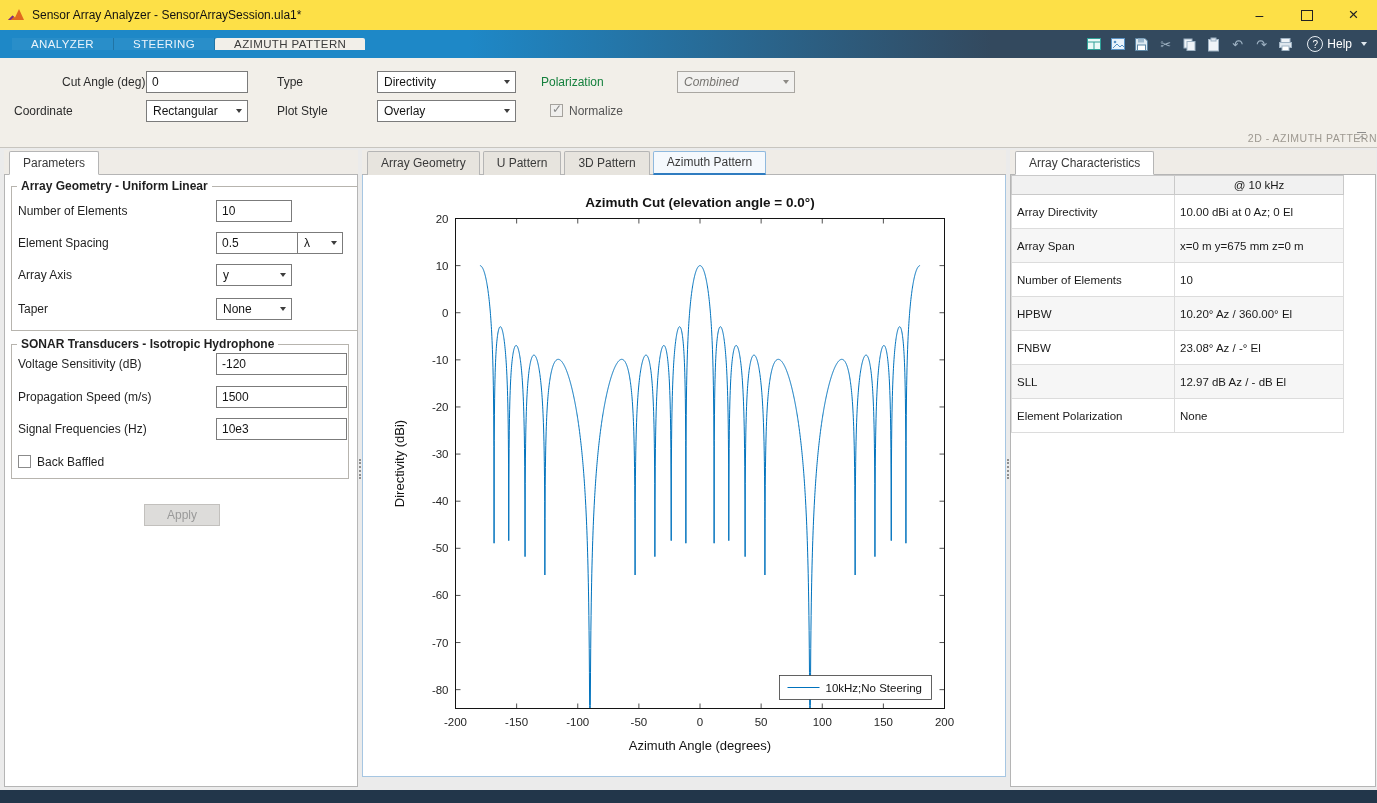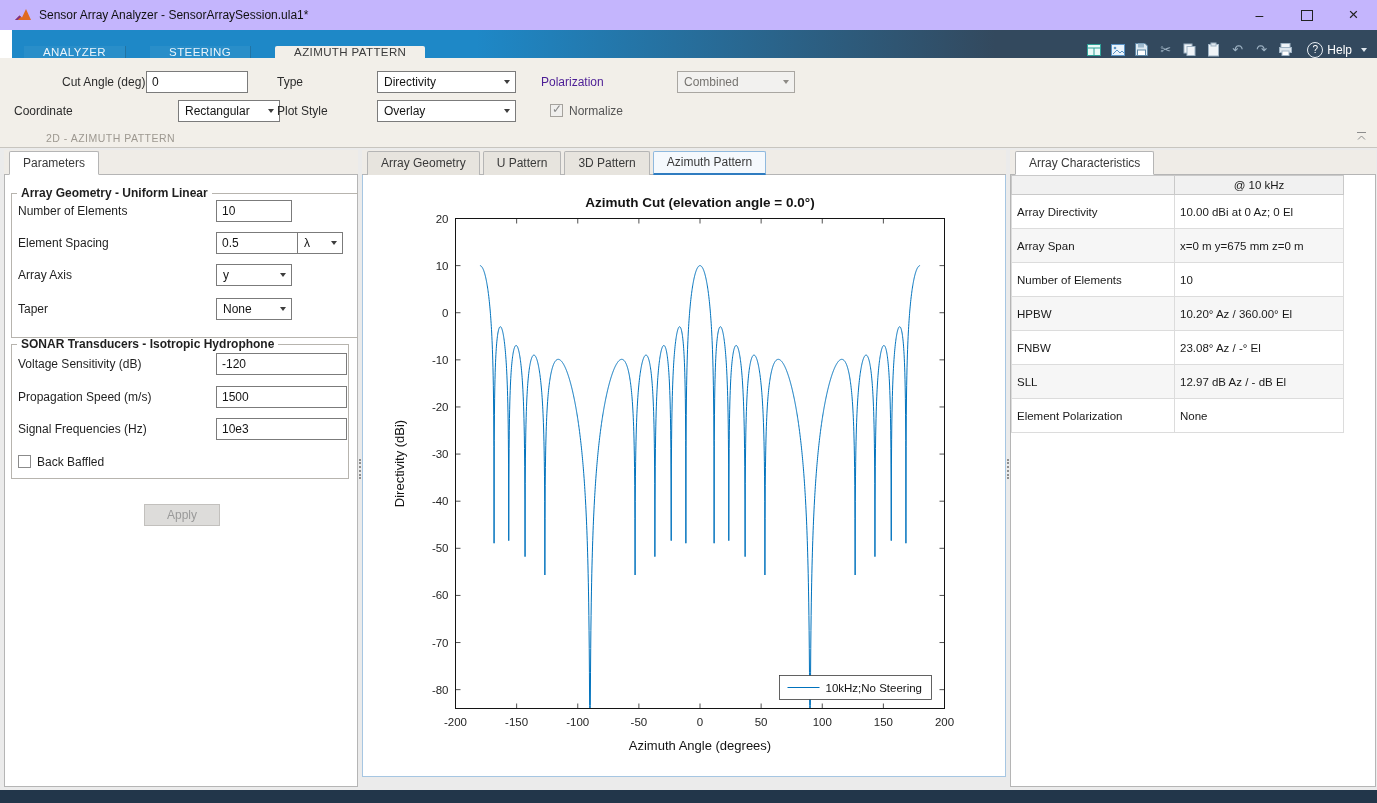--- a/index.html
+++ b/index.html
@@ -1,65 +1,65 @@
 <!DOCTYPE html>
 <html><head>
 <meta charset="utf-8">
 <style>
   html,body{margin:0;padding:0;}
   body{width:1377px;height:803px;position:relative;overflow:hidden;background:#fff;
        font-family:"Liberation Sans",sans-serif;font-size:12px;color:#1a1a1a;}
 
   
-  .titlebar{position:absolute;top:0;left:0;right:0;height:30px;background:#c4b5fd;
-            display:flex;align-items:center;padding-left:14px;box-sizing:border-box;}
+  .titlebar{position:absolute;top:0;left:0;right:0;height:30px;background:#fde047;
+            display:flex;align-items:center;padding-left:7px;box-sizing:border-box;}
   .titlebar .title{margin-left:7px;font-size:12px;color:#111;}
   .win-controls{margin-left:auto;display:flex;height:100%;}
   .win-btn{width:47px;height:100%;display:flex;align-items:center;justify-content:center;
            color:#222;font-size:14px;}
   .win-btn .max-box{width:10px;height:9px;border:1px solid #222;display:block;}
   .win-btn.close{font-size:17px;}
 
   
-  .tabbar{position:absolute;top:30px;left:12px;right:0;height:28px;
+  .tabbar{position:absolute;top:30px;left:0;right:0;height:28px;
           background:linear-gradient(90deg,#1e88c7 0%,#1e88c7 34%,#33495e 72%,#33495e 100%);
-          display:flex;align-items:flex-end;padding-left:12px;box-sizing:border-box;gap:24px;}
+          display:flex;align-items:center;padding-left:12px;box-sizing:border-box;}
   .ts-tab{display:flex;align-items:center;padding:0 19px;font-size:11.5px;letter-spacing:.4px;
           color:#eaf4fb;background:rgba(255,255,255,.05);border-right:1px solid rgba(0,0,0,.18);}
   .ts-tab.active{background:#f2efe9;color:#3b3b3b;border-right:none;border-radius:2px 2px 0 0;}
   .qat{margin-left:auto;display:flex;align-items:center;gap:7px;padding-right:10px;}
   .qicon{width:17px;height:17px;display:flex;align-items:center;justify-content:center;
          font-size:13px;color:#9fb3c4;}
   .qicon svg{display:block;}
   .help-group{display:flex;align-items:center;gap:4px;color:#fff;font-size:12px;margin-left:6px;}
   .help-circle{width:14px;height:14px;border:1px solid #e8eef3;border-radius:50%;display:flex;
                align-items:center;justify-content:center;font-size:10px;color:#fff;}
   .caret-down-white{width:0;height:0;border-left:3.5px solid transparent;
                     border-right:3.5px solid transparent;border-top:4px solid #dfe7ee;margin-left:2px;}
 
   
   .ribbon{position:absolute;top:58px;left:0;right:0;height:90px;background:#f2efe9;
           border-bottom:1px solid #c8c5bf;box-sizing:border-box;}
   .rlabel{position:absolute;height:22px;line-height:22px;font-size:12px;color:#2c2c2c;}
-  .rlabel.disabled{color:#4c1d95;}
+  .rlabel.disabled{color:#15803d;}
   .rctrl{position:absolute;height:22px;box-sizing:border-box;}
   input.text-input{width:100%;height:100%;box-sizing:border-box;border:1px solid #7b7b7b;
                    padding:0 5px;font-family:inherit;font-size:12px;color:#141414;background:#fff;}
   .dd{width:100%;height:100%;box-sizing:border-box;border:1px solid #7b7b7b;background:#fff;
       display:flex;align-items:center;padding-left:6px;font-size:12px;color:#141414;}
   .dd .dd-caret{margin-left:auto;width:17px;height:100%;display:flex;align-items:center;justify-content:center;}
   .dd .dd-caret i{width:0;height:0;border-left:3.5px solid transparent;
                   border-right:3.5px solid transparent;border-top:4px solid #3d3d3d;}
-  .dd.disabled{background:#f2f1ef;color:#767470;border-color:#a9a6a1;}
+  .dd.disabled{background:#f2f1ef;color:#767470;border-color:#a9a6a1;font-style:italic;}
   .dd.disabled .dd-caret i{border-top-color:#8d8a85;}
   .cb{width:13px;height:13px;box-sizing:border-box;border:1px solid #8b8b8b;background:#fff;
       position:relative;display:inline-block;}
   .cb.checked.disabled{background:#f0efed;border-color:#a5a29d;}
   .cb.checked::after{content:"✓";position:absolute;left:1px;top:-3px;font-size:12px;color:#8a8a8a;}
-  .section-label{position:absolute;bottom:3px;left:0;right:0;text-align:left;font-size:10.5px;
+  .section-label{position:absolute;bottom:3px;left:0;right:0;text-align:right;font-size:10.5px;
                  color:#9d9890;letter-spacing:.5px;margin-left:46px;}
   .collapse-btn{position:absolute;right:9px;bottom:5px;width:14px;height:12px;display:flex;
                 align-items:center;justify-content:center;}
 
   
   .main{position:absolute;top:148px;left:0;right:0;bottom:13px;background:#ebebeb;}
   .panel{position:absolute;top:2px;}
   .panel.left{left:4px;width:354px;bottom:3px;}
   .panel.center{left:362px;width:644px;height:627px;}
   .panel.right{left:1010px;width:366px;bottom:3px;}
@@ -197,21 +197,21 @@
   <div class="rctrl" style="left:677px;top:13px;width:118px;">
     <div class="dd disabled">
       <span>Combined</span>
       <span class="dd-caret">
           <i></i>
         </span>
     </div>
   </div>
 
   <span class="rlabel" style="left:14px;top:42px;">Coordinate</span>
-  <div class="rctrl" style="left:146px;top:42px;width:102px;margin-left:32px;">
+  <div class="rctrl" style="left:146px;top:42px;width:102px;">
     <div class="dd">
       <span>Rectangular</span>
       <span class="dd-caret">
           <i></i>
         </span>
     </div>
   </div>
 
   <span class="rlabel" style="left:277px;top:42px;">Plot Style</span>
   <div class="rctrl" style="left:377px;top:42px;width:139px;">
@@ -235,21 +235,21 @@
   </div>
 </div>
 
 <div class="main">
 
   <div class="panel left">
     <div class="panel-tabs">
       <div class="ptab active">Parameters</div>
     </div>
     <div class="panel-body">
-      <fieldset class="group" style="left:6px;top:11px;width:348px;height:152px;">
+      <fieldset class="group" style="left:6px;top:4px;width:348px;height:152px;">
         <legend>Array Geometry - Uniform Linear</legend>
       </fieldset>
       <span class="f-label" style="left:13px;top:25px;">Number of Elements</span>
       <div class="f-ctrl" style="left:211px;top:25px;width:76px;">
         <input class="text-input" type="text" value="10" style="">
       </div>
       <span class="f-label" style="left:13px;top:57px;">Element Spacing</span>
       <div class="f-ctrl" style="left:211px;top:57px;width:96px;">
         <input class="text-input" type="text" value="0.5" style="">
       </div>

